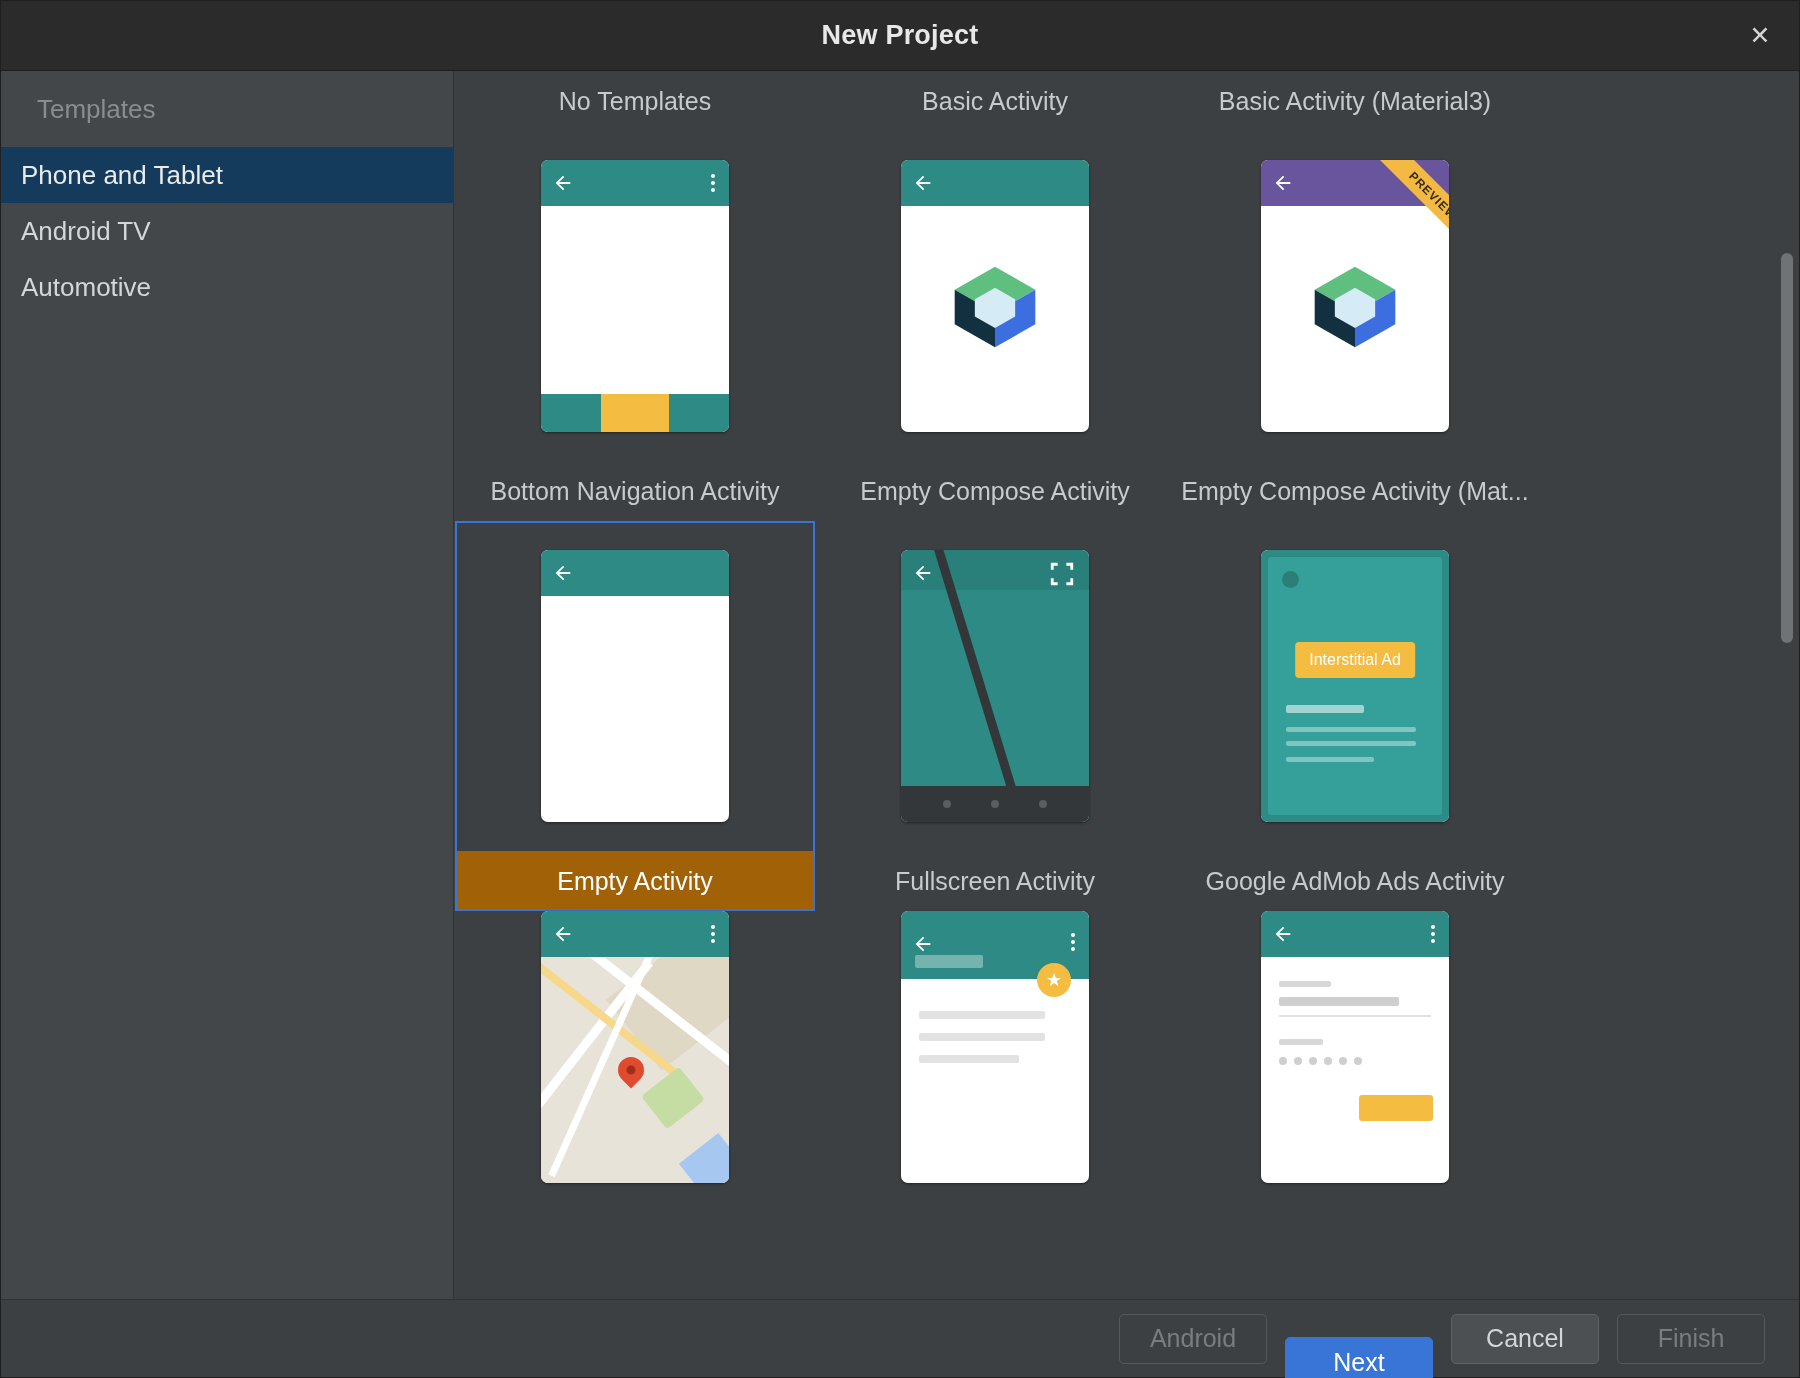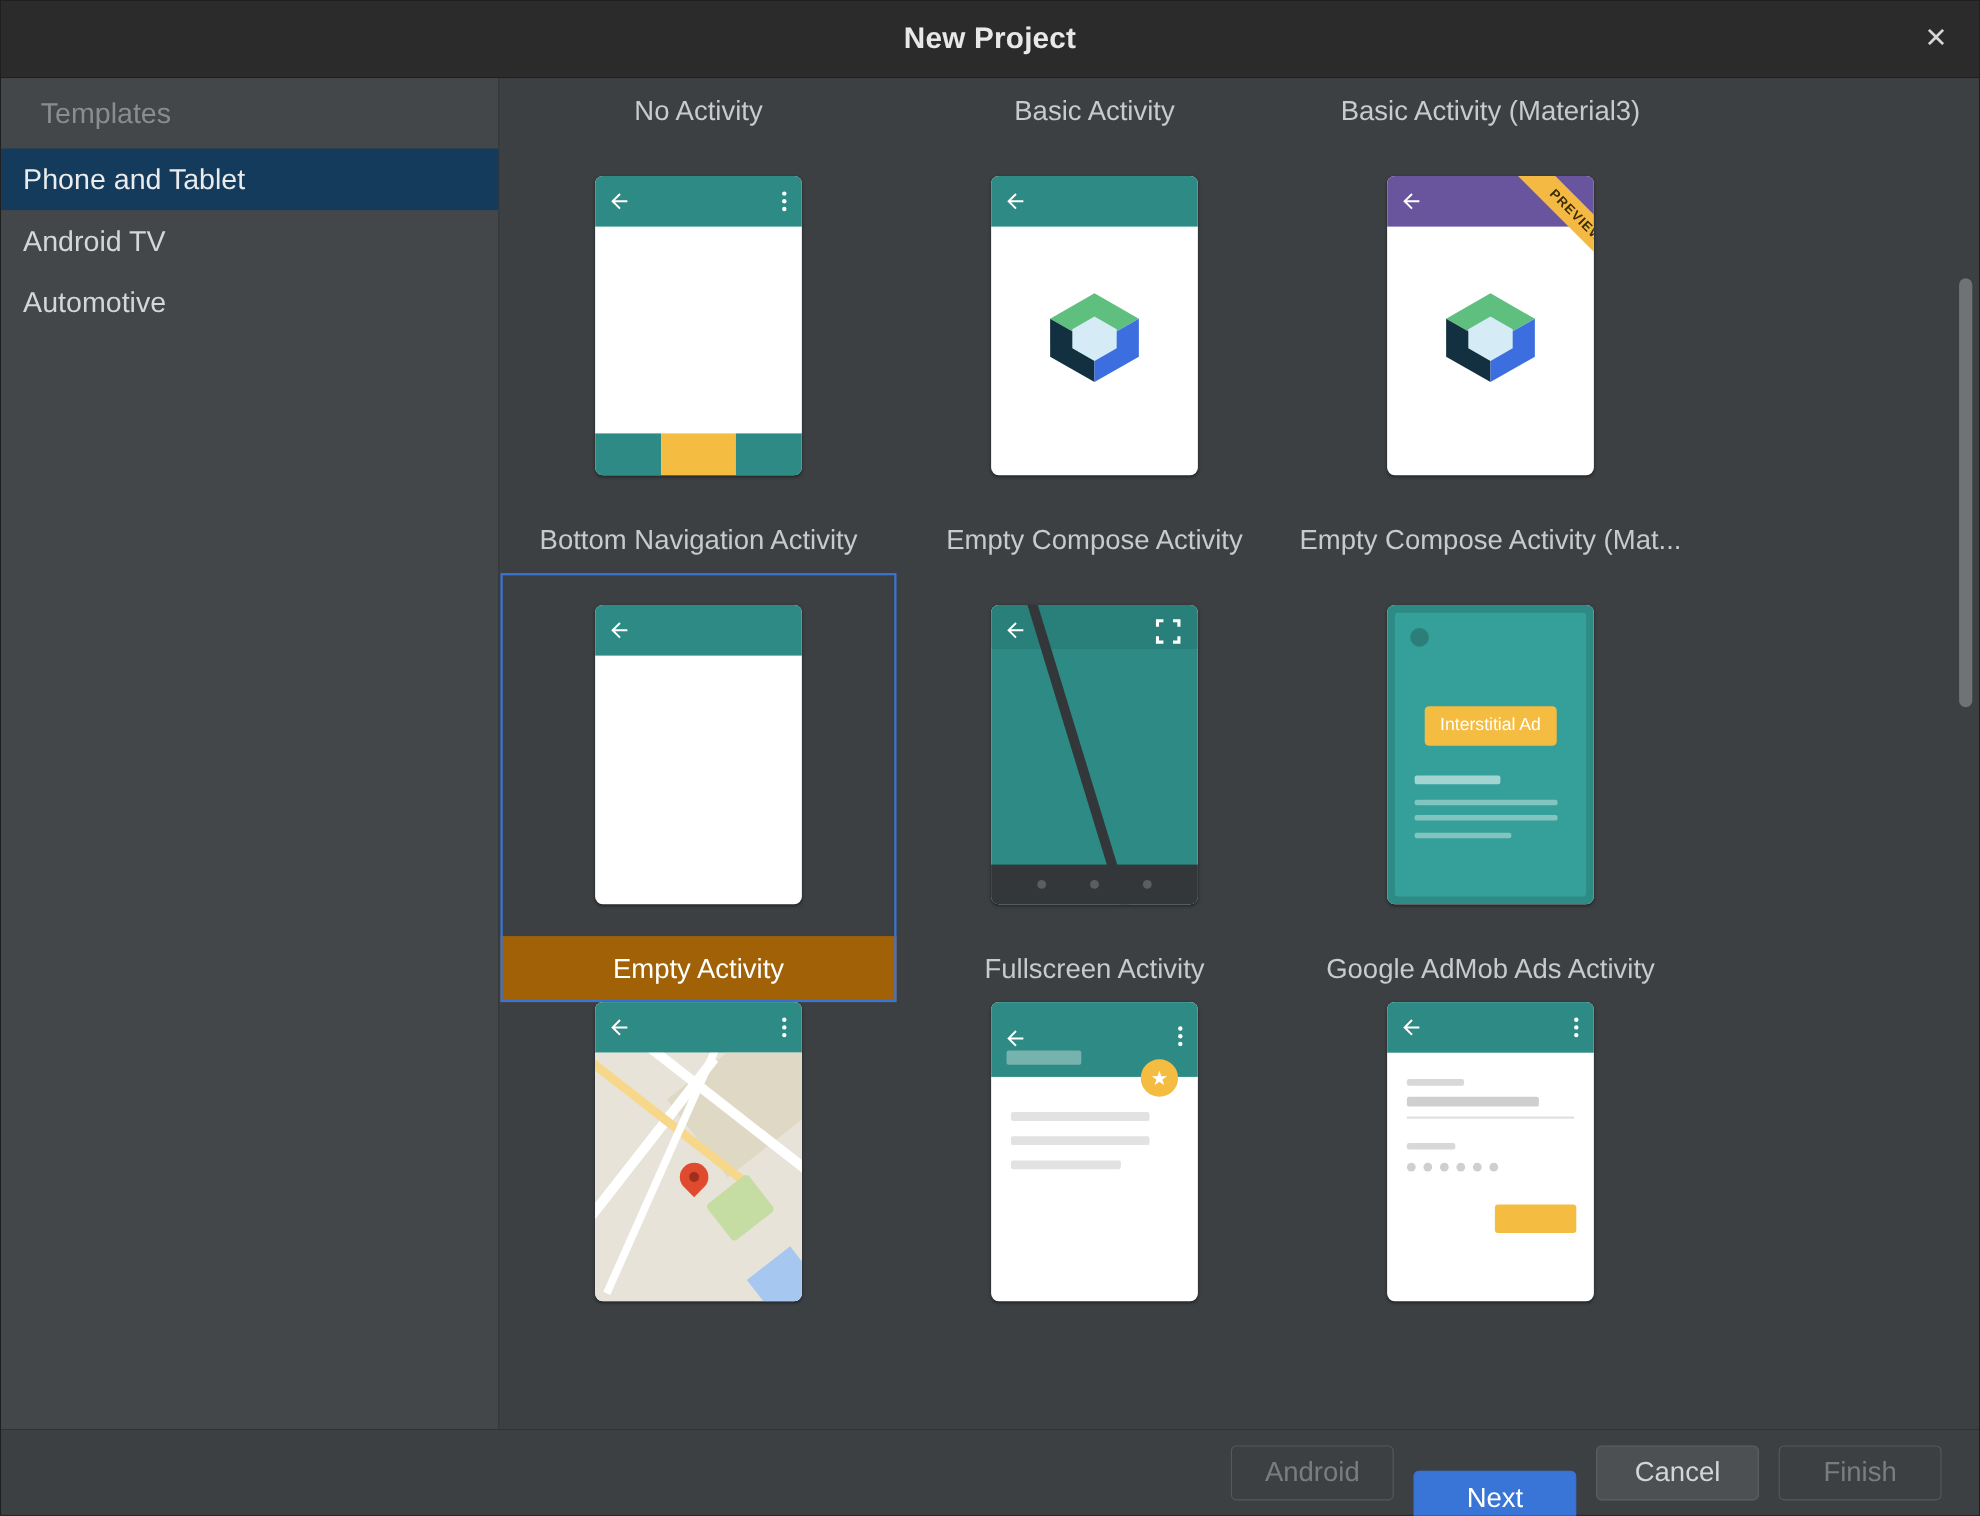--- a/index.html
+++ b/index.html
@@ -51,21 +51,21 @@
   }
 
   
   .sidebar {
     width: 453px; flex: 0 0 453px;
     background: #43474a;
     border-right: 1px solid #313436;
     padding-top: 0;
   }
   .sidebar-header {
-    height: 64px;
+    height: 76px;
     display: flex; align-items: center;
     padding-left: 36px;
     color: #8a8d8f;
     font-size: 26px;
   }
   .sidebar-item {
     height: 56px;
     display: flex; align-items: center;
     padding-left: 20px;
     color: #d4d6d7;
@@ -393,21 +393,21 @@
       </div>
       <div class="sidebar-item">
         <span>Automotive</span>
       </div>
     </div>
 
     <div class="pane">
       <div class="grid">
 
         <div class="cell">
-          <div class="cell-label">No Activity</div>
+          <div class="cell-label">No Templates</div>
           <div class="cell-thumb-wrap">
             <div class="phone">
               <div class="appbar">
                 <svg class="back" viewBox="0 0 24 24">
                     <path d="M20 11H7.8l5.6-5.6L12 4l-8 8 8 8 1.4-1.4L7.8 13H20z" fill="#fff"></path>
                   </svg>
                 <span class="dots">
                     <i></i>
                     <i></i>
                     <i></i>

